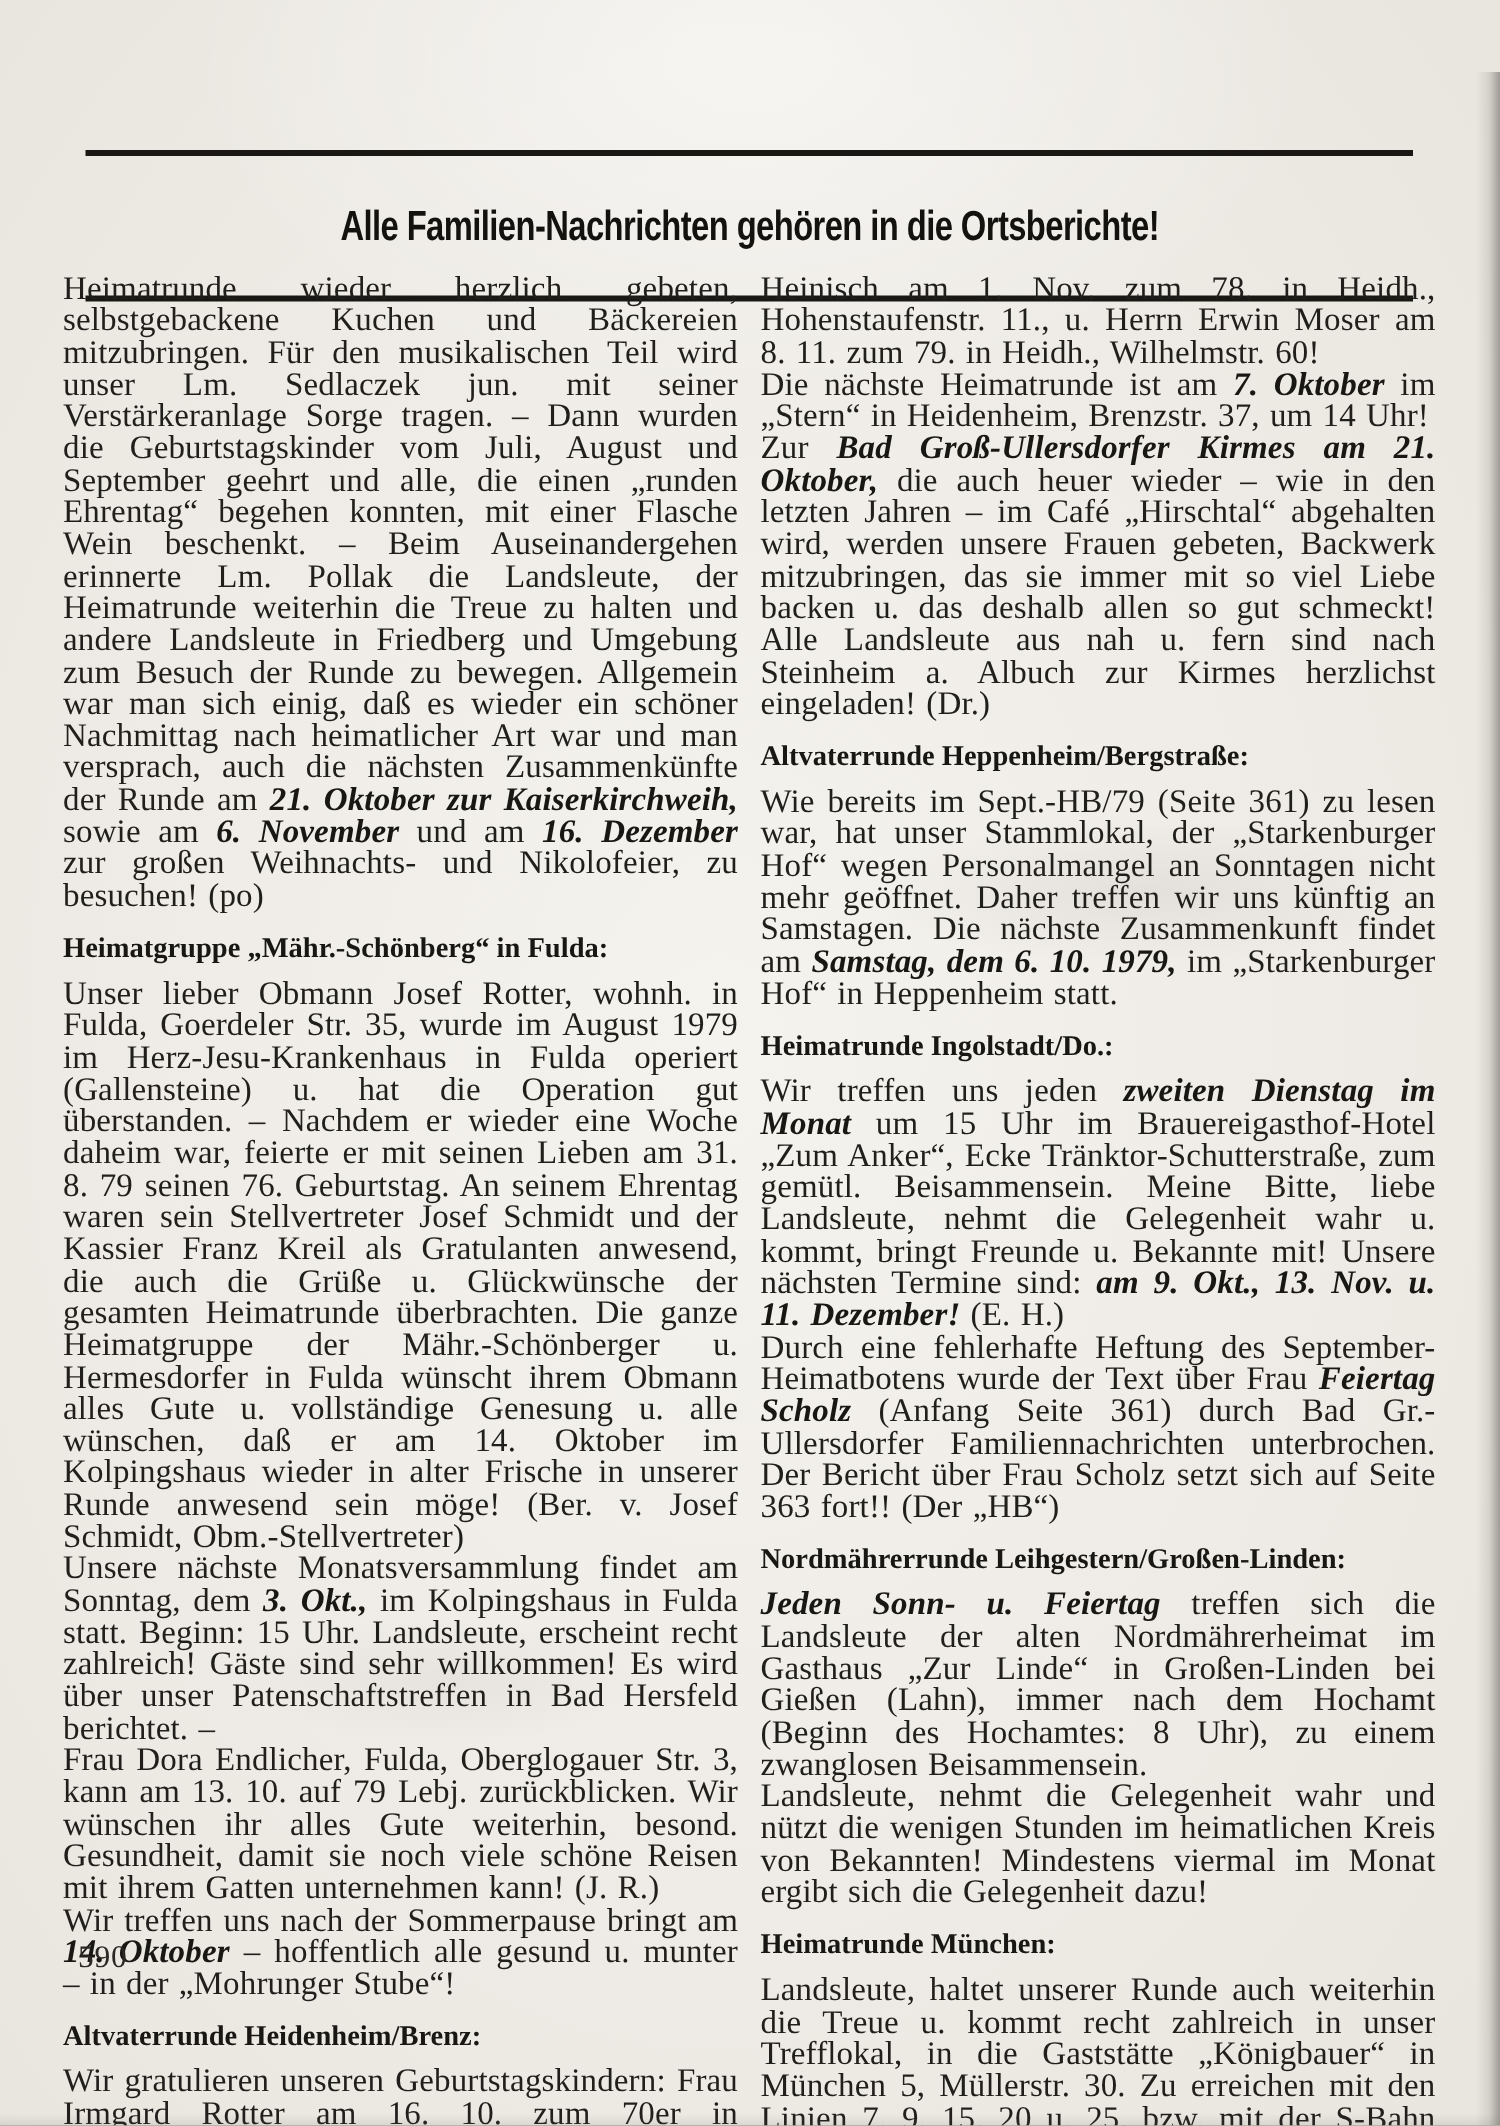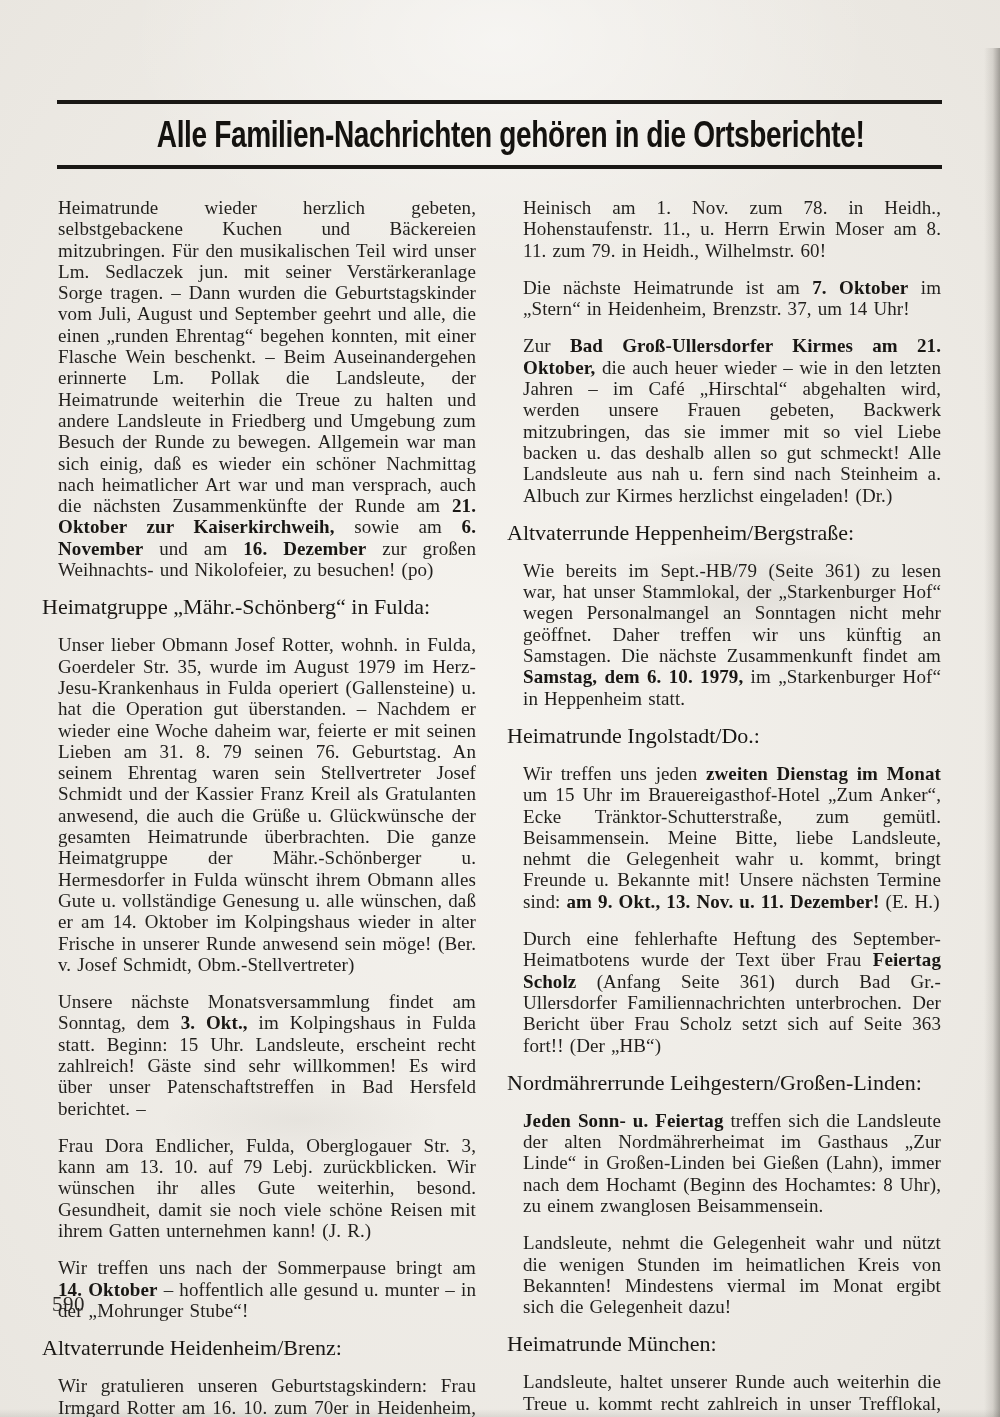--- a/index.html
+++ b/index.html
@@ -26,49 +26,49 @@
     position:absolute;left:0;right:0;bottom:0;height:8px;
     background:linear-gradient(to bottom, rgba(0,0,0,0), rgba(90,85,78,0.12));
     pointer-events:none;
   }
   .headline-block{
     position:absolute;left:57px;right:58px;top:100px;
     text-align:center;
   }
   .rule{height:4px;background:#1a1815;}
   .headline{
-    margin:0;padding:9px 0 8px;
+    margin:16px;padding:9px 0 8px;
     font-family:"Liberation Sans", sans-serif;
     font-weight:bold;
-    font-size:36px;line-height:44px;
+    font-size:28px;line-height:44px;
     letter-spacing:-0.5px;
     color:#14120f;
     white-space:nowrap;
   }
   .headline-inner{display:inline-block;transform:scaleX(0.78);transform-origin:center;}
   .col{
     position:absolute;top:181px;width:450px;
     text-align:justify;
   }
   .col-left{left:42px;}
   .col-right{left:507px;}
   .body-para{
-    margin:16px;
-    font-size:19px;line-height:21.3px;
+    margin:0;
+    font-size:22px;line-height:21.3px;
     word-spacing:1.2px;
     letter-spacing:0.1px;
     text-align:justify;
     text-justify:inter-word;
     hyphens:none;
   }
-  .body-para .bold, .body-para b{font-weight:bold;color:#191714;}
+  .body-para .bold, .body-para b{font-weight:bold;color:#191714;font-style:italic;}
   .sec-heading{
     margin:15px 0 7px;
-    font-size:22px;line-height:22px;
-    font-weight:normal;
+    font-size:19px;line-height:22px;
+    font-weight:bold;
     color:#191714;
     text-align:left;
   }
   .page-number{
     position:absolute;left:52px;top:1292px;
     font-size:21px;color:#2a2724;
     letter-spacing:0.5px;
   }
 </style>
 </head>

